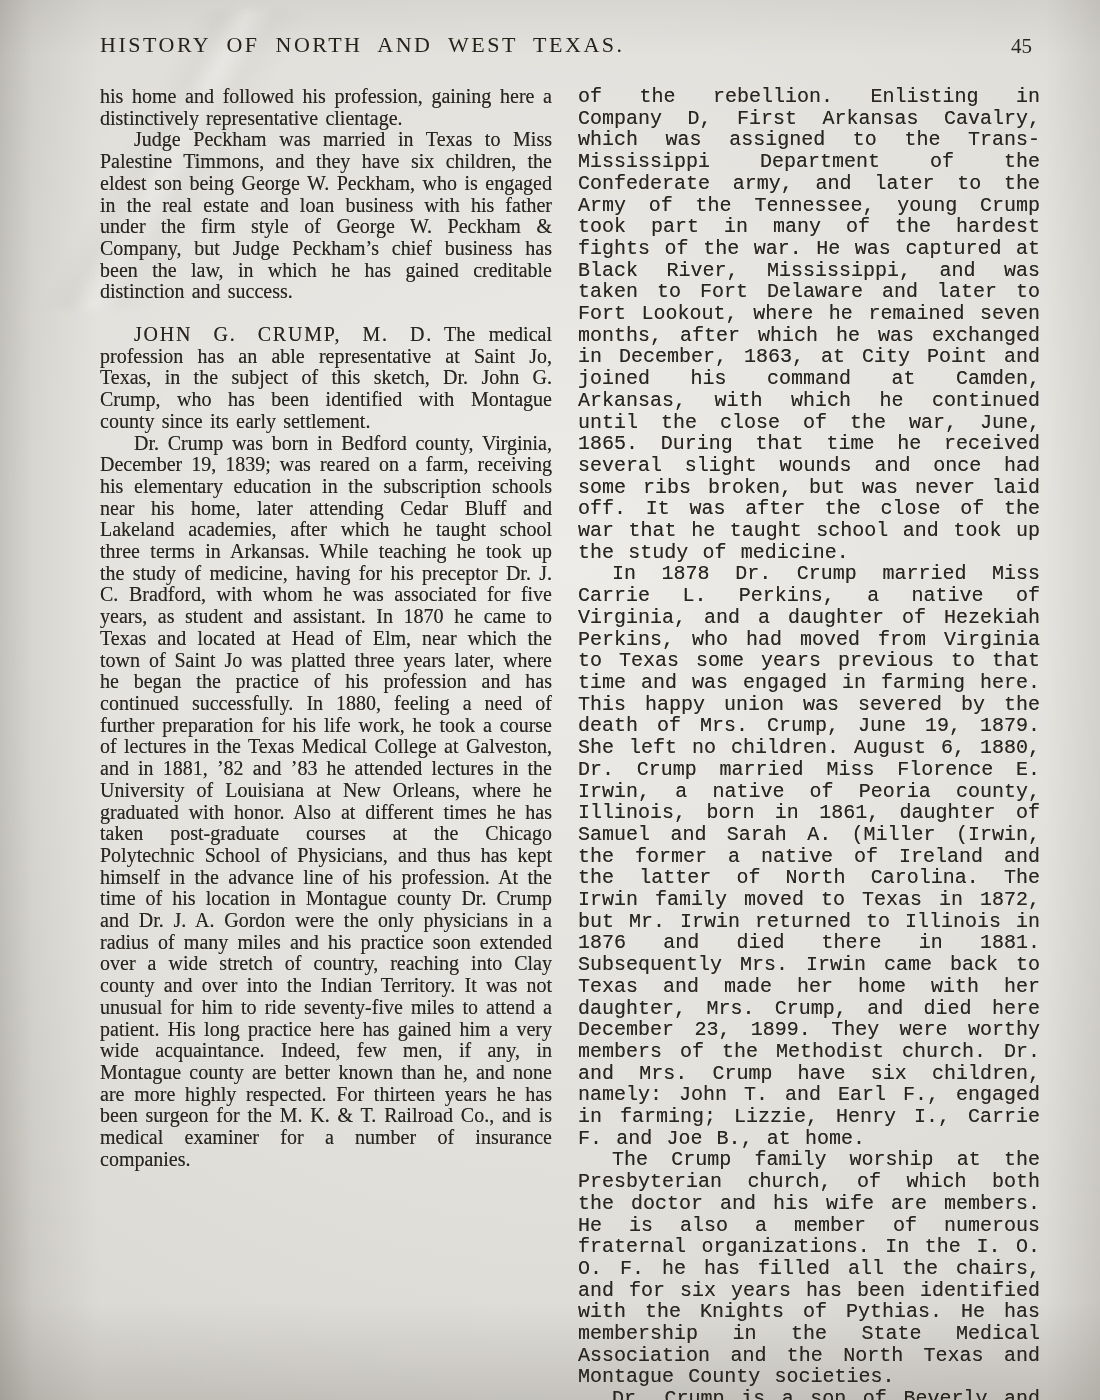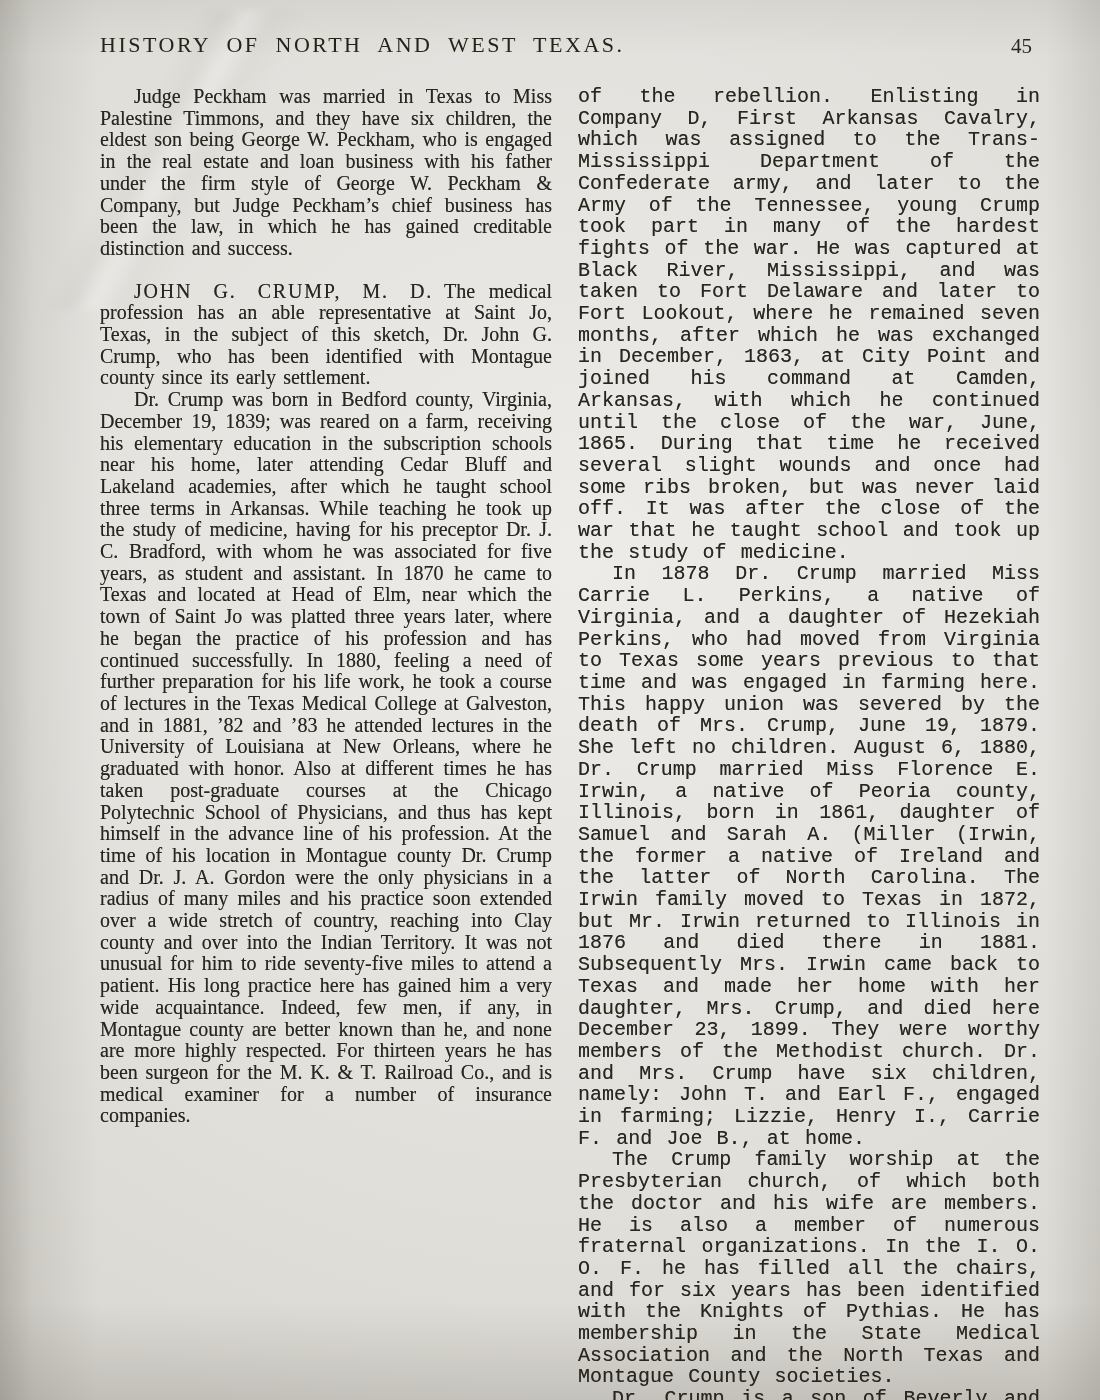--- a/index.html
+++ b/index.html
@@ -101,20 +101,21 @@
 <div class="page">
 
   <header class="page-header">
     <div class="running-title">HISTORY OF NORTH AND WEST TEXAS.</div>
     <div class="page-number">45</div>
   </header>
 
   <main class="columns">
 
     <section class="col col-left">
+      <p class="para noindent">his home and followed his profession, gaining here a distinctively representative clientage.</p>
       <p class="para">Judge Peckham was married in Texas to Miss Palestine Timmons, and they have six children, the eldest son being George W. Peckham, who is engaged in the real estate and loan business with his father under the firm style of George W. Peckham &amp; Company, but Judge Peckham’s chief business has been the law, in which he has gained creditable distinction and success.</p>
       <p class="para section-start"><span class="lead-caps">JOHN G. CRUMP, M. D.</span><span>The medical profession has an able representative at Saint Jo, Texas, in the subject of this sketch, Dr. John G. Crump, who has been identified with Montague county since its early settlement.</span></p>
       <p class="para">Dr. Crump was born in Bedford county, Virginia, December 19, 1839; was reared on a farm, receiving his elementary education in the subscription schools near his home, later attending Cedar Bluff and Lakeland academies, after which he taught school three terms in Arkansas. While teaching he took up the study of medicine, having for his preceptor Dr. J. C. Bradford, with whom he was associated for five years, as student and assistant. In 1870 he came to Texas and located at Head of Elm, near which the town of Saint Jo was platted three years later, where he began the practice of his profession and has continued successfully. In 1880, feeling a need of further preparation for his life work, he took a course of lectures in the Texas Medical College at Galveston, and in 1881, ’82 and ’83 he attended lectures in the University of Louisiana at New Orleans, where he graduated with honor. Also at different times he has taken post-graduate courses at the Chicago Polytechnic School of Physicians, and thus has kept himself in the advance line of his profession. At the time of his location in Montague county Dr. Crump and Dr. J. A. Gordon were the only physicians in a radius of many miles and his practice soon extended over a wide stretch of country, reaching into Clay county and over into the Indian Territory. It was not unusual for him to ride seventy-five miles to attend a patient. His long practice here has gained him a very wide acquaintance. Indeed, few men, if any, in Montague county are better known than he, and none are more highly respected. For thirteen years he has been surgeon for the M. K. &amp; T. Railroad Co., and is medical examiner for a number of insurance companies.</p>
     </section>
 
     <section class="col col-right">
       <p class="para noindent">of the rebellion. Enlisting in Company D, First Arkansas Cavalry, which was assigned to the Trans-Mississippi Department of the Confederate army, and later to the Army of the Tennessee, young Crump took part in many of the hardest fights of the war. He was captured at Black River, Mississippi, and was taken to Fort Delaware and later to Fort Lookout, where he remained seven months, after which he was exchanged in December, 1863, at City Point and joined his command at Camden, Arkansas, with which he continued until the close of the war, June, 1865. During that time he received several slight wounds and once had some ribs broken, but was never laid off. It was after the close of the war that he taught school and took up the study of medicine.</p>
       <p class="para">In 1878 Dr. Crump married Miss Carrie L. Perkins, a native of Virginia, and a daughter of Hezekiah Perkins, who had moved from Virginia to Texas some years previous to that time and was engaged in farming here. This happy union was severed by the death of Mrs. Crump, June 19, 1879. She left no children. August 6, 1880, Dr. Crump married Miss Florence E. Irwin, a native of Peoria county, Illinois, born in 1861, daughter of Samuel and Sarah A. (Miller (Irwin, the former a native of Ireland and the latter of North Carolina. The Irwin family moved to Texas in 1872, but Mr. Irwin returned to Illinois in 1876 and died there in 1881. Subsequently Mrs. Irwin came back to Texas and made her home with her daughter, Mrs. Crump, and died here December 23, 1899. They were worthy members of the Methodist church. Dr. and Mrs. Crump have six children, namely: John T. and Earl F., engaged in farming; Lizzie, Henry I., Carrie F. and Joe B., at home.</p>
       <p class="para">The Crump family worship at the Presbyterian church, of which both the doctor and his wife are members. He is also a member of numerous fraternal organizations. In the I. O. O. F. he has filled all the chairs, and for six years has been identified with the Knights of Pythias. He has membership in the State Medical Association and the North Texas and Montague County societies.</p>
       <p class="para">Dr. Crump is a son of Beverly and Frances M. (Gray) Crump, and grandson of George and Mary Crump, all natives of Virginia, both the Crump and the Gray families ranking with the “first families” of the “Old Dominion.” Beverly Crump was the youngest of seven children, the names of the others in order of birth being Mrs. Sarah Bramlitt; Susan W., unmarried, died at the age of eighty years; John G., who was a prominent lawyer; Abner, who died in Arkansas</p>

